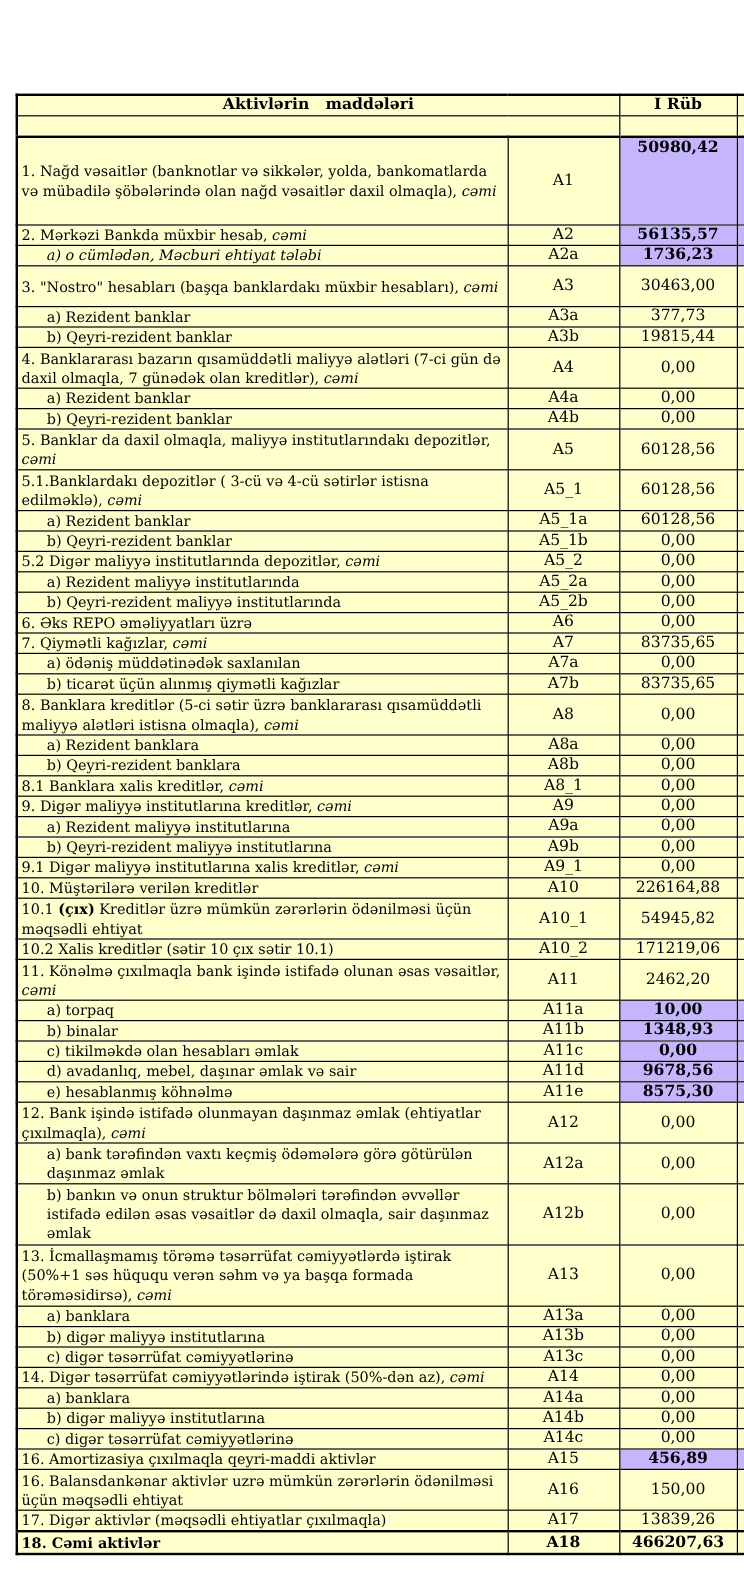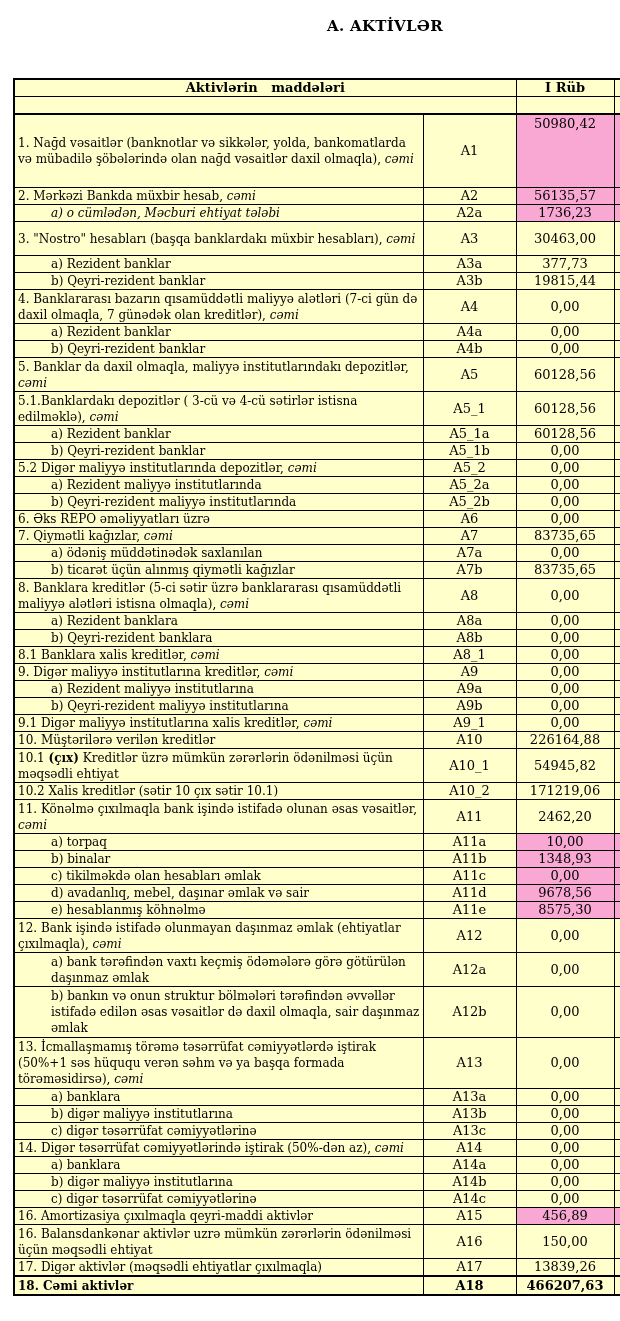--- a/index.html
+++ b/index.html
@@ -8,35 +8,34 @@
   .title-block{position:absolute;top:15px;left:150px;width:470px;text-align:center;
         font-weight:bold;font-size:15px;line-height:22px;letter-spacing:.3px;}
   table.balance{position:absolute;left:13px;top:78px;width:625px;border-collapse:collapse;
         table-layout:fixed;border:2px solid #000;}
   td,th{border:1px solid #000;background:#FFFFCC;padding:0 3px;vertical-align:middle;
         font-size:12px;line-height:16px;overflow:hidden;word-wrap:break-word;}
   th.items-hdr{font-size:13px;font-weight:bold;text-align:center;word-spacing:9px;}
   th.qtr-hdr{font-size:13px;font-weight:bold;text-align:center;}
   tr.blank-row td{height:15px;}
   td.desc{text-align:left;}
-  td.desc.indent{padding-left:36px;}
+  td.desc.indent{padding-left:24px;}
   td.code,td.value{text-align:center;font-size:13px;padding:0 2px;}
-  td.white{background:#f9a8d4;}
+  td.white{background:#c4b5fd;font-weight:bold;}
   td.vtop{vertical-align:top;padding-top:1px;}
   tr.total td{font-weight:bold;border-top:2px solid #000;}
   thead tr.blank-row td{border-bottom:2px solid #000;}
   .i{font-style:italic;text-align:center;}
   .b{font-weight:bold;}
 </style>
 </head>
 <body>
 
 <div class="page">
   <div class="title-block">
-    <div>A. AKTİVLƏR</div>
   </div>
 
   <table class="balance">
     <colgroup>
       <col style="width:409px">
         <col style="width:93px">
         <col style="width:98px">
         <col style="width:25px">
     </colgroup>
     <thead>

